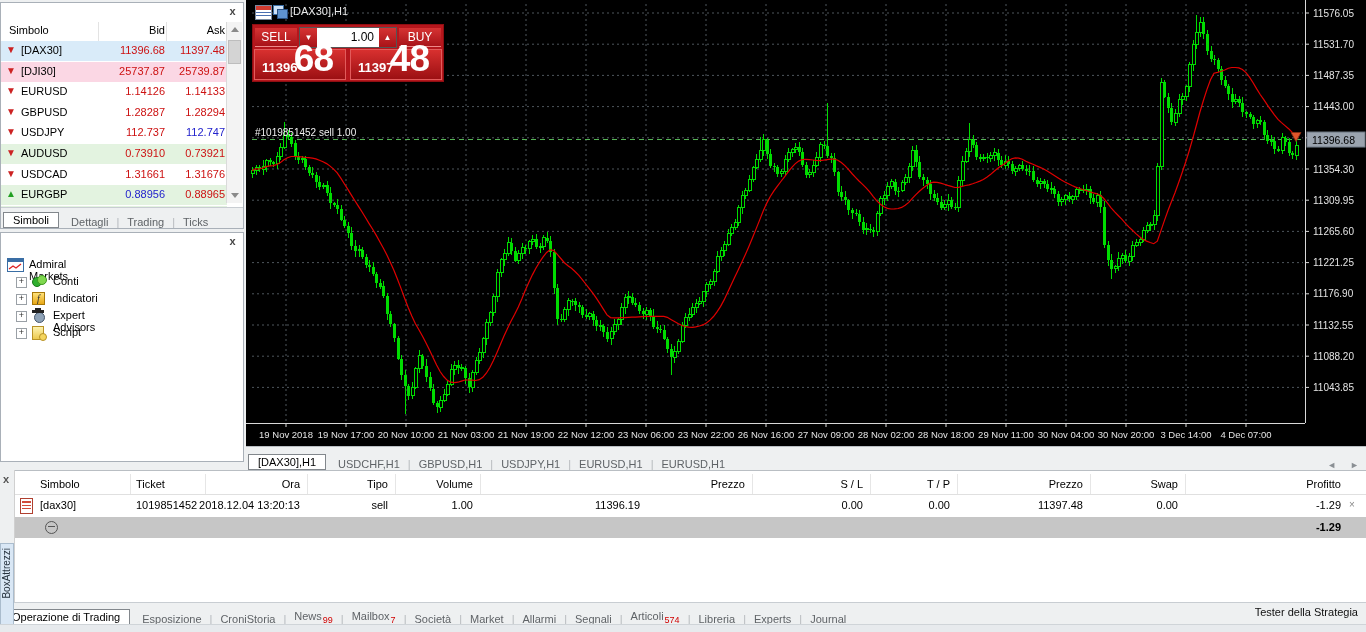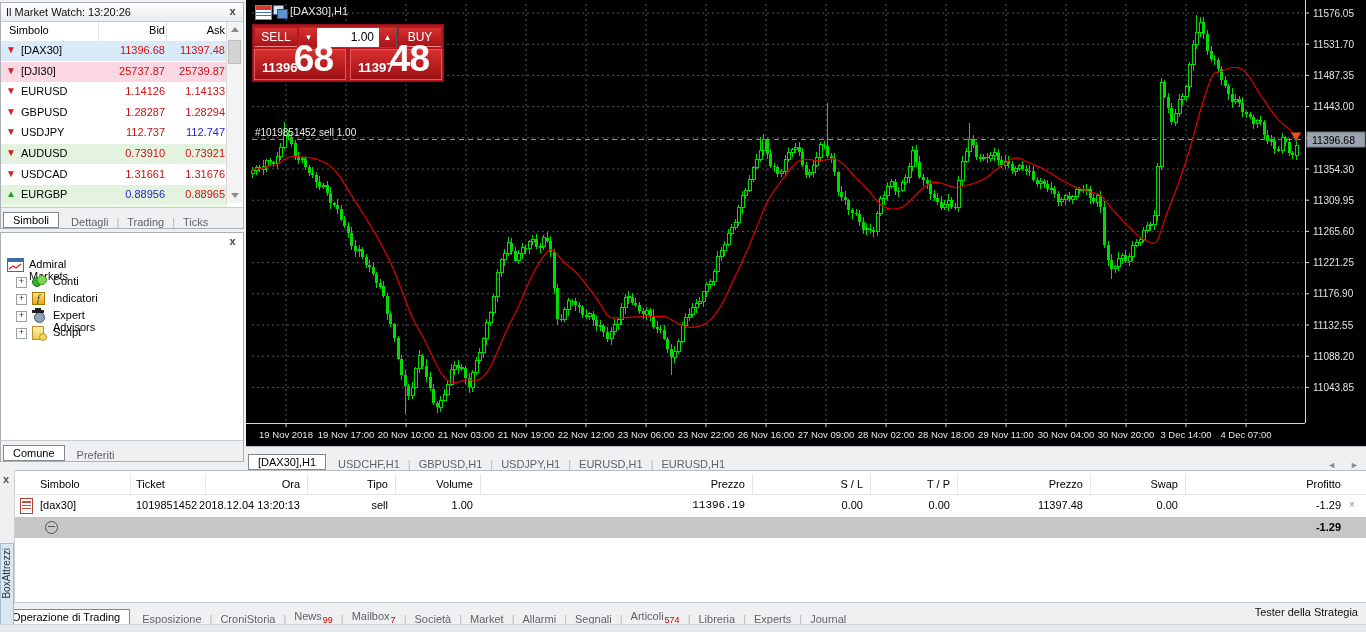--- a/index.html
+++ b/index.html
@@ -83,21 +83,20 @@
   #termclose{position:absolute;left:3px;top:473px;color:#555;font-size:11px;font-weight:bold;}
   #statusstrip{position:absolute;left:0;top:624px;width:1366px;height:8px;background:#e7eaed;border-top:1px solid #cfd4d8;}
   .vline{position:absolute;width:1px;background:#d0d0d0;}
 </style>
 </head>
 <body>
 
 <div id="app">
 
   <div class="panel" id="mwpanel" style="top:2px;height:227px;">
-    <div class="ptitle">Il Market Watch: 13:20:26</div>
     <div class="pclose">x</div>
     <div class="mwhead">
         <span class="tcell" style="left: 8px; top: 2px;">Simbolo</span>
         <span class="tcell" style="left: 100px; width: 64px; top: 2px; text-align: right;">Bid</span>
         <span class="tcell" style="left: 166px; width: 58px; top: 2px; text-align: right;">Ask</span>
         <i class="colsep" style="left: 97px;"></i>
         <i class="colsep" style="left: 165px;"></i>
       </div>
     <div class="mwrows" id="mwrows">
         <div class="mwrow" style="top: 0px; background: rgb(217, 235, 249);">
@@ -211,24 +210,20 @@
           <span style="position: absolute; left: 52px; top: 1px;">Expert Advisors</span>
         </div>
         <div class="titem" style="top: 73px; left: 0px;">
           <span class="plus" style="left: 15px; top: 3px;">+</span>
           <span style="position: absolute; left: 30px; top: 0px; width: 15px; height: 14px;">
             <i style="position: absolute; left: 1px; top: 1px; width: 10px; height: 12px; background: linear-gradient(rgb(253, 243, 176), rgb(236, 201, 78)); border: 1px solid rgb(184, 146, 38);"></i>
             <i style="position: absolute; left: 8px; top: 8px; width: 6px; height: 6px; border-radius: 50%; background: rgb(244, 213, 94); border: 1px solid rgb(184, 146, 38);"></i>
           </span>
           <span style="position: absolute; left: 52px; top: 1px; text-align: center;">Script</span>
         </div>
-      </div>
-    <div class="tabbar" id="navtabs" style="left:0;right:0;bottom:0;height:20px;">
-        <span class="tab active">Comune</span>
-        <span class="tab">Preferiti</span>
       </div>
   </div>
 
   <div id="chartarea">
     <svg id="chartsvg" width="1120" height="446">
         <rect x="0" y="0" width="1120" height="446" fill="#000"></rect>
         <path d="M40,4V423 M100,4V423 M160,4V423 M220,4V423 M280,4V423 M340,4V423 M400,4V423 M460,4V423 M520,4V423 M580,4V423 M640,4V423 M700,4V423 M760,4V423 M820,4V423 M880,4V423 M940,4V423 M1000,4V423 M6,13H1057 M6,44.2H1057 M6,75.4H1057 M6,106.6H1057 M6,137.8H1057 M6,169H1057 M6,200.2H1057 M6,231.4H1057 M6,262.6H1057 M6,293.8H1057 M6,325H1057 M6,356.2H1057 M6,387.4H1057 " stroke="#4e565c" stroke-width="1" fill="none" stroke-dasharray="2 3"></path>
         <line x1="6" y1="139.52831516004136" x2="1057" y2="139.52831516004136" stroke="#58b858" stroke-width="1" stroke-dasharray="5 4"></line>
         <path d="M6.5,166.5V177.5 M10.5,164.6V174.7 M13.5,164.8V171.7 M17.5,160.0V175.3 M20.5,158.9V172.1 M24.5,158.0V165.9 M27.5,160.8V167.2 M31.5,152.1V169.3 M34.5,143.4V159.6 M38.5,122.1V149.1 M42.5,129.5V139.9 M45.5,133.3V146.8 M49.5,139.9V160.1 M52.5,152.2V163.7 M56.5,155.5V162.5 M59.5,156.0V169.7 M63.5,164.6V175.9 M66.5,166.6V177.6 M70.5,171.6V187.7 M73.5,176.0V190.3 M77.5,183.3V188.5 M81.5,181.1V195.5 M84.5,186.8V209.4 M88.5,201.7V206.8 M91.5,198.9V213.5 M95.5,204.6V221.0 M98.5,215.7V228.3 M102.5,221.9V238.0 M105.5,227.2V249.6 M109.5,240.1V256.6 M113.5,244.5V256.5 M116.5,246.8V258.9 M120.5,254.4V268.0 M123.5,259.9V272.0 M127.5,261.5V276.2 M130.5,272.4V288.0 M134.5,279.0V288.5 M137.5,280.9V298.3 M141.5,292.6V319.5 M144.5,310.7V327.1 M148.5,322.6V342.4 M152.5,335.7V360.4 M155.5,355.3V380.2 M159.5,370.4V414.0 M162.5,383.8V399.9 M166.5,381.9V399.4 M169.5,366.8V388.9 M173.5,349.6V372.5 M176.5,354.1V369.0 M180.5,359.2V382.0 M184.5,371.5V391.2 M187.5,384.1V404.5 M191.5,401.0V412.6 M194.5,396.3V411.8 M198.5,388.6V401.7 M201.5,381.3V396.1 M205.5,364.4V386.0 M208.5,361.4V375.4 M212.5,359.6V374.3 M215.5,363.6V371.1 M219.5,365.7V383.8 M223.5,373.2V393.3 M226.5,370.0V391.5 M230.5,356.6V374.5 M233.5,348.0V364.1 M237.5,337.2V357.8 M240.5,319.2V344.8 M244.5,310.8V325.5 M247.5,294.2V316.0 M251.5,269.3V301.9 M255.5,257.6V277.0 M258.5,248.8V265.6 M262.5,237.3V255.5 M265.5,237.6V255.2 M269.5,246.5V262.3 M272.5,249.7V263.7 M276.5,242.6V259.4 M279.5,245.1V253.6 M283.5,239.9V253.9 M286.5,235.1V244.7 M290.5,233.8V249.1 M294.5,243.2V253.0 M297.5,235.4V250.2 M301.5,232.3V242.5 M304.5,236.0V256.5 M308.5,249.2V294.1 M311.5,284.3V325.4 M315.5,313.8V321.8 M318.5,307.2V322.1 M322.5,298.0V316.0 M326.5,298.5V305.9 M329.5,297.9V310.6 M333.5,302.3V312.5 M336.5,304.7V318.1 M340.5,309.4V319.4 M343.5,311.7V320.4 M347.5,311.2V325.6 M350.5,316.3V330.9 M354.5,320.4V331.0 M357.5,323.9V336.5 M361.5,327.3V341.5 M365.5,327.2V345.1 M368.5,319.3V334.5 M372.5,317.7V330.1 M375.5,302.9V325.3 M379.5,293.7V313.8 M382.5,291.4V304.0 M386.5,292.9V304.7 M389.5,298.2V306.8 M393.5,302.1V313.5 M397.5,307.5V319.1 M400.5,307.3V320.4 M404.5,307.7V320.8 M407.5,309.3V329.0 M411.5,321.0V332.8 M414.5,325.1V333.2 M418.5,324.6V340.2 M421.5,337.2V352.7 M425.5,344.2V374.6 M428.5,346.1V363.2 M432.5,339.2V354.3 M436.5,321.6V342.9 M439.5,313.2V327.6 M443.5,308.1V321.1 M446.5,303.1V317.2 M450.5,298.6V313.2 M453.5,297.0V305.3 M457.5,290.5V307.2 M460.5,282.2V296.6 M464.5,279.0V289.1 M468.5,269.0V285.7 M471.5,250.6V273.0 M475.5,246.5V261.0 M478.5,241.4V256.4 M482.5,229.0V246.2 M485.5,224.4V236.1 M489.5,218.7V229.8 M492.5,204.6V226.2 M496.5,190.8V213.7 M499.5,187.6V199.2 M503.5,174.9V191.8 M507.5,165.5V181.8 M510.5,154.3V169.0 M514.5,136.8V161.6 M517.5,134.1V155.8 M521.5,137.7V158.9 M524.5,148.6V168.2 M528.5,163.4V172.1 M531.5,164.8V176.5 M535.5,169.2V176.5 M539.5,155.1V174.5 M542.5,148.2V162.4 M546.5,147.7V156.8 M549.5,142.6V152.9 M553.5,142.4V156.1 M556.5,148.4V166.6 M560.5,161.9V178.0 M563.5,169.3V177.7 M567.5,160.2V176.8 M570.5,151.7V167.1 M574.5,141.6V162.1 M578.5,141.1V149.2 M581.5,103.1V157.5 M585.5,152.9V162.8 M588.5,153.2V176.2 M592.5,170.8V195.7 M595.5,186.0V200.5 M599.5,191.4V205.4 M602.5,198.7V214.7 M606.5,208.3V219.3 M610.5,209.2V215.6 M613.5,210.0V226.4 M617.5,216.5V233.5 M620.5,222.7V235.3 M624.5,224.0V233.3 M627.5,226.6V236.8 M631.5,211.3V236.4 M634.5,196.4V215.8 M638.5,190.5V204.8 M641.5,182.4V201.4 M645.5,179.1V189.2 M649.5,179.1V195.4 M652.5,187.0V196.7 M656.5,179.9V192.2 M659.5,173.6V185.0 M663.5,162.5V183.4 M666.5,145.9V171.4 M670.5,145.3V166.7 M673.5,156.2V179.2 M677.5,174.4V185.7 M681.5,177.4V188.6 M684.5,179.8V199.6 M688.5,189.8V201.3 M691.5,192.9V204.6 M695.5,196.0V210.4 M698.5,199.7V210.0 M702.5,194.4V210.9 M705.5,197.0V208.9 M709.5,203.3V210.0 M712.5,176.2V212.4 M716.5,156.1V186.1 M720.5,147.5V162.9 M723.5,122.8V157.0 M727.5,135.2V147.9 M730.5,142.4V159.8 M734.5,154.0V162.3 M737.5,153.9V161.1 M741.5,153.4V163.0 M744.5,152.4V161.8 M748.5,148.3V160.8 M752.5,148.6V166.2 M755.5,155.6V168.0 M759.5,155.3V168.6 M762.5,155.6V167.6 M766.5,161.3V174.2 M769.5,165.5V175.6 M773.5,163.6V171.2 M776.5,161.4V171.4 M780.5,165.0V174.5 M783.5,165.0V176.4 M787.5,165.5V181.8 M791.5,176.5V187.4 M794.5,178.2V189.3 M798.5,179.1V188.4 M801.5,179.5V192.0 M805.5,182.4V193.9 M808.5,185.6V198.3 M812.5,191.0V205.9 M815.5,197.2V205.8 M819.5,193.8V205.1 M823.5,191.8V201.8 M826.5,194.9V203.9 M830.5,187.4V199.5 M833.5,186.5V194.3 M837.5,185.2V192.9 M840.5,183.9V194.7 M844.5,185.7V203.5 M847.5,194.4V204.1 M851.5,192.7V206.8 M854.5,190.9V212.9 M858.5,201.3V248.1 M862.5,240.8V265.9 M865.5,253.7V279.0 M869.5,265.1V273.2 M872.5,252.2V270.6 M876.5,252.7V263.9 M879.5,250.2V263.1 M883.5,253.1V265.6 M886.5,240.5V261.3 M890.5,239.0V247.3 M894.5,236.5V245.5 M897.5,226.5V242.0 M901.5,221.8V233.4 M904.5,222.3V230.6 M908.5,210.4V229.6 M911.5,163.0V221.3 M915.5,77.8V169.6 M918.5,79.7V98.4 M922.5,93.2V112.5 M925.5,102.7V125.0 M929.5,108.8V125.8 M933.5,93.9V116.9 M936.5,93.3V105.3 M940.5,84.5V101.0 M943.5,61.8V92.0 M947.5,40.0V70.7 M950.5,15.1V49.2 M954.5,17.0V37.2 M957.5,17.4V38.7 M961.5,30.0V54.6 M965.5,45.7V62.3 M968.5,54.6V65.2 M972.5,58.3V72.1 M975.5,65.9V85.1 M979.5,76.4V87.9 M982.5,83.8V100.2 M986.5,88.0V107.9 M989.5,94.0V103.8 M993.5,96.4V107.2 M996.5,96.8V117.2 M1000.5,110.5V117.8 M1004.5,112.1V118.9 M1007.5,115.1V129.4 M1011.5,118.6V128.2 M1014.5,116.1V125.3 M1018.5,119.6V140.4 M1021.5,130.3V144.0 M1025.5,134.9V145.8 M1028.5,136.7V153.6 M1032.5,146.4V152.4 M1036.5,132.7V154.0 M1039.5,135.5V145.6 M1043.5,138.0V156.0 M1046.5,150.6V159.3 M1050.5,140.4V159.8 " stroke="#00dc00" stroke-width="1" fill="none" shape-rendering="crispEdges"></path>
         <path d="M12.0,167.0h3v2.3h-3z M23.0,160.3h3v2.0h-3z M26.0,162.3h3v1.2h-3z M41.0,135.0h3v1.8h-3z M44.0,136.8h3v6.7h-3z M48.0,143.4h3v12.4h-3z M51.0,155.8h3v3.8h-3z M58.0,158.8h3v8.3h-3z M62.0,167.1h3v5.7h-3z M65.0,172.8h3v1.9h-3z M69.0,174.7h3v7.5h-3z M72.0,182.2h3v4.3h-3z M80.0,185.0h3v7.7h-3z M83.0,192.7h3v10.4h-3z M87.0,203.1h3v1.7h-3z M90.0,204.8h3v4.0h-3z M94.0,208.8h3v10.8h-3z M97.0,219.6h3v6.1h-3z M101.0,225.7h3v7.4h-3z M104.0,233.2h3v13.1h-3z M108.0,246.3h3v4.6h-3z M115.0,249.8h3v6.8h-3z M119.0,256.6h3v8.0h-3z M122.0,264.6h3v2.8h-3z M126.0,267.4h3v7.0h-3z M129.0,274.4h3v8.6h-3z M133.0,283.0h3v3.5h-3z M136.0,286.4h3v10.0h-3z M140.0,296.4h3v17.2h-3z M143.0,313.6h3v10.6h-3z M147.0,324.2h3v13.9h-3z M151.0,338.1h3v20.4h-3z M154.0,358.5h3v16.3h-3z M158.0,374.8h3v11.3h-3z M161.0,386.1h3v9.7h-3z M175.0,355.8h3v9.7h-3z M179.0,365.5h3v11.3h-3z M183.0,376.7h3v11.7h-3z M186.0,388.5h3v14.5h-3z M190.0,402.9h3v4.1h-3z M211.0,365.1h3v3.3h-3z M218.0,367.7h3v10.1h-3z M222.0,377.8h3v9.2h-3z M264.0,242.8h3v8.0h-3z M268.0,250.8h3v9.8h-3z M278.0,247.8h3v1.0h-3z M289.0,239.2h3v7.7h-3z M300.0,237.6h3v3.4h-3z M303.0,241.0h3v10.9h-3z M307.0,251.9h3v36.3h-3z M310.0,288.1h3v31.3h-3z M314.0,319.4h3v1.0h-3z M325.0,300.9h3v1.0h-3z M328.0,301.0h3v3.5h-3z M332.0,304.5h3v2.1h-3z M335.0,306.6h3v7.9h-3z M339.0,314.5h3v2.1h-3z M346.0,313.8h3v5.8h-3z M349.0,319.5h3v6.9h-3z M356.0,325.8h3v6.4h-3z M360.0,332.2h3v6.8h-3z M385.0,296.7h3v6.3h-3z M388.0,303.0h3v2.4h-3z M392.0,305.4h3v5.4h-3z M396.0,310.9h3v3.2h-3z M403.0,310.3h3v5.3h-3z M406.0,315.6h3v11.2h-3z M410.0,326.7h3v1.8h-3z M413.0,328.5h3v1.0h-3z M417.0,329.5h3v9.2h-3z M420.0,338.7h3v10.2h-3z M424.0,348.8h3v8.2h-3z M520.0,139.9h3v14.0h-3z M523.0,153.9h3v11.7h-3z M527.0,165.6h3v1.0h-3z M530.0,166.6h3v7.3h-3z M552.0,147.4h3v4.1h-3z M555.0,151.5h3v13.3h-3z M559.0,164.7h3v10.1h-3z M577.0,144.7h3v1.1h-3z M580.0,145.8h3v10.2h-3z M584.0,156.0h3v2.4h-3z M587.0,158.4h3v13.9h-3z M591.0,172.3h3v19.9h-3z M594.0,192.2h3v4.5h-3z M598.0,196.7h3v3.6h-3z M601.0,200.3h3v9.4h-3z M605.0,209.7h3v3.5h-3z M609.0,213.2h3v1.0h-3z M612.0,213.9h3v8.3h-3z M616.0,222.3h3v7.5h-3z M623.0,228.6h3v1.4h-3z M626.0,229.9h3v2.0h-3z M648.0,181.5h3v9.1h-3z M651.0,190.6h3v1.0h-3z M669.0,150.0h3v11.9h-3z M672.0,161.9h3v15.4h-3z M676.0,177.2h3v3.2h-3z M680.0,180.4h3v3.9h-3z M683.0,184.3h3v9.6h-3z M687.0,193.9h3v3.9h-3z M690.0,197.8h3v4.5h-3z M694.0,202.3h3v5.4h-3z M704.0,200.0h3v6.8h-3z M708.0,206.7h3v1.0h-3z M726.0,139.8h3v5.1h-3z M729.0,144.9h3v12.2h-3z M733.0,157.1h3v1.8h-3z M740.0,157.2h3v1.2h-3z M751.0,152.9h3v7.1h-3z M754.0,160.0h3v5.4h-3z M761.0,161.2h3v2.7h-3z M765.0,164.0h3v7.4h-3z M775.0,165.3h3v4.0h-3z M779.0,169.3h3v1.3h-3z M782.0,170.6h3v1.0h-3z M786.0,171.1h3v8.6h-3z M790.0,179.6h3v4.0h-3z M797.0,181.1h3v3.1h-3z M800.0,184.3h3v4.7h-3z M807.0,188.7h3v5.4h-3z M811.0,194.1h3v7.4h-3z M822.0,195.5h3v3.5h-3z M843.0,189.2h3v8.8h-3z M846.0,198.0h3v4.2h-3z M853.0,195.0h3v11.7h-3z M857.0,206.7h3v38.2h-3z M861.0,244.9h3v14.9h-3z M864.0,259.8h3v8.7h-3z M878.0,255.1h3v6.2h-3z M917.0,82.3h3v14.2h-3z M921.0,96.5h3v11.1h-3z M924.0,107.6h3v14.5h-3z M956.0,22.4h3v11.5h-3z M960.0,33.9h3v16.8h-3z M964.0,50.7h3v7.9h-3z M967.0,58.6h3v1.2h-3z M971.0,59.8h3v9.0h-3z M974.0,68.9h3v11.5h-3z M978.0,80.3h3v5.6h-3z M981.0,86.0h3v8.2h-3z M985.0,94.1h3v7.7h-3z M992.0,99.2h3v3.3h-3z M995.0,102.5h3v9.7h-3z M999.0,112.1h3v2.1h-3z M1003.0,114.3h3v2.6h-3z M1006.0,116.9h3v6.7h-3z M1013.0,120.4h3v1.5h-3z M1017.0,122.0h3v12.5h-3z M1020.0,134.5h3v6.7h-3z M1027.0,140.9h3v8.3h-3z M1031.0,149.2h3v1.7h-3z M1038.0,137.5h3v4.5h-3z M1042.0,142.0h3v10.6h-3z M1045.0,152.7h3v2.4h-3z " fill="#00dc00" shape-rendering="crispEdges"></path>
@@ -375,21 +370,21 @@
       <span class="docicon">
           <i></i>
           <b></b>
           <u></u>
         </span>
     <span class="tcell" style="left: 25px;">[dax30]</span>
         <span class="tcell" style="left: 121px;">1019851452</span>
         <span class="tcell" style="left: 135px; width: 150px; text-align: right;">2018.12.04 13:20:13</span>
         <span class="tcell" style="left: 223px; width: 150px; text-align: right;">sell</span>
         <span class="tcell" style="left: 308px; width: 150px; text-align: right;">1.00</span>
-        <span class="tcell" style="left: 580px; width: 150px; text-align: right; font-family: Liberation Mono, monospace;">11396.19</span>
+        <span class="tcell" style="left: 580px; width: 150px; ">11396.19</span>
         <span class="tcell" style="left: 698px; width: 150px; text-align: right;">0.00</span>
         <span class="tcell" style="left: 785px; width: 150px; text-align: right;">0.00</span>
         <span class="tcell" style="left: 918px; width: 150px; text-align: right;">11397.48</span>
         <span class="tcell" style="left: 1013px; width: 150px; text-align: right;">0.00</span>
         <span class="tcell" style="left: 1176px; width: 150px; text-align: right;">-1.29</span>
         <span class="tcell" style="left: 1334px; color: rgb(138, 138, 138); font-size: 10px;">×</span>
       </div>
     <div class="balrow" id="balrow">
       <span class="minuscirc">
           <i></i>

